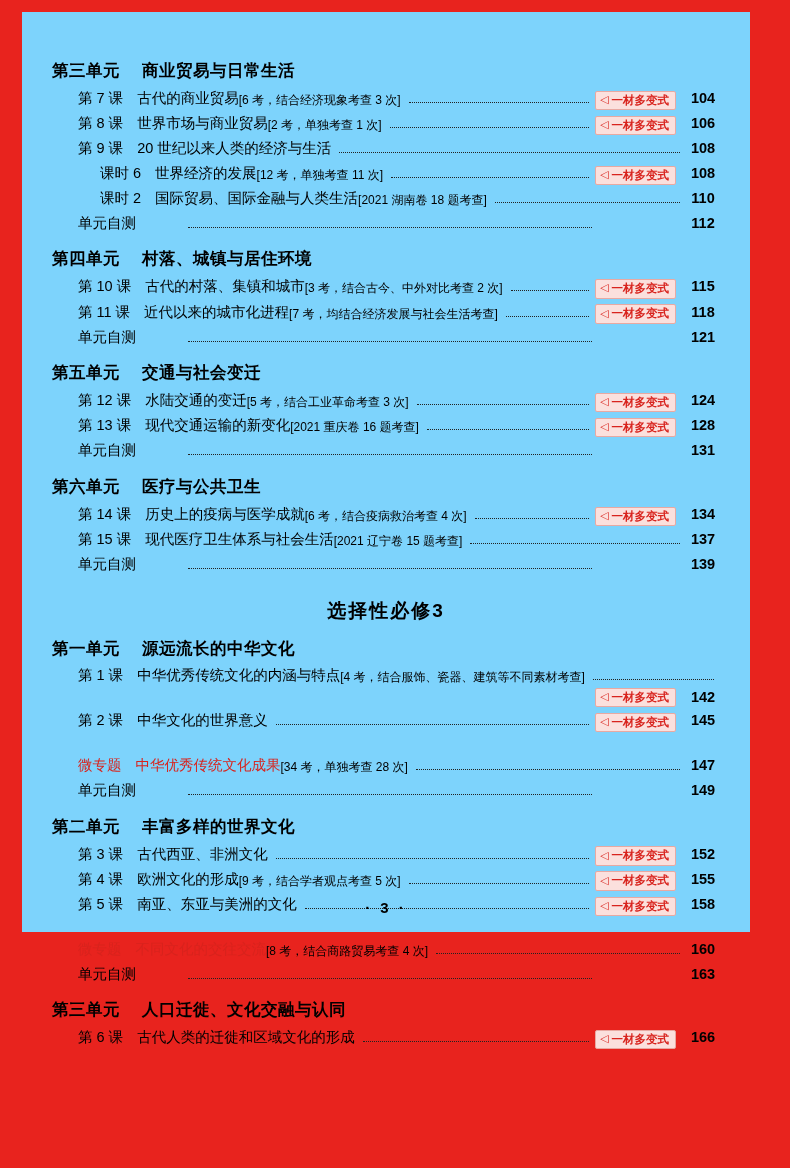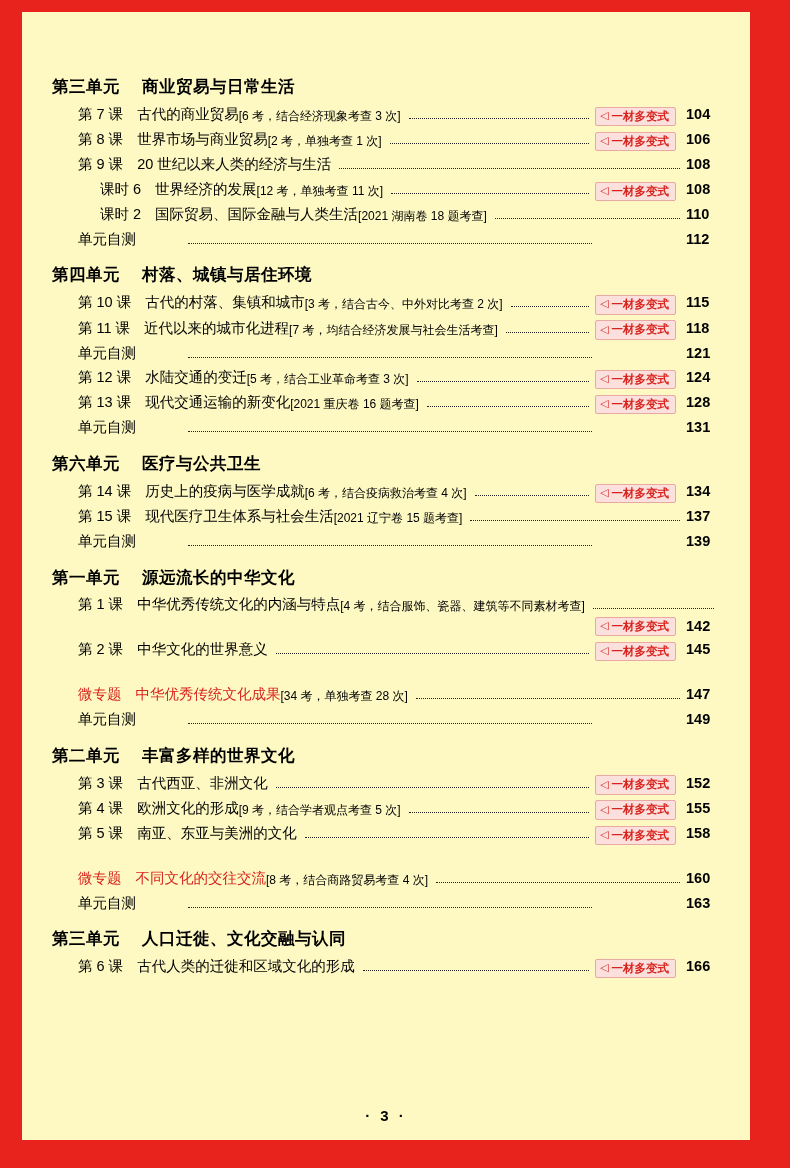--- a/index.html
+++ b/index.html
@@ -5,24 +5,24 @@
   html,body{margin:0;padding:0;}
   body{
     width:790px;height:1168px;
     background:#e8231e;
     font-family:"Liberation Sans","DejaVu Sans",sans-serif;
     overflow:hidden;
   }
   .page{
     position:absolute;
     left:22px;top:12px;
-    width:728px;height:1128px;
-    background:#fef9c3;
+    width:728px;height:920px;
+    background:#7dd3fc;
     box-sizing:border-box;
-    padding:50px 30px 0 30px;
+    padding:34px 30px 0 30px;
   }
   .unit-head{
     display:flex;
     align-items:baseline;
     margin:14px 0 6px 0;
   }
   .unit-no{
     font-weight:bold;
     font-size:16.5px;
     color:#000;
@@ -90,21 +90,21 @@
     line-height:1.25;
   }
   .badge .spk{
     display:inline-block;
     margin-right:3px;
     font-size:11px;
     color:#d8231d;
   }
   .pg{
     width:34px;
-    text-align:left;
+    text-align:center;
     font-weight:bold;
     font-size:14.5px;
     white-space:nowrap;
   }
   .badge-slot{
     display:flex;
     justify-content:flex-end;
     align-items:center;
     min-width:0;
   }
@@ -237,20 +237,24 @@
           </span>
         </span>
         <span class="pg">118</span>
       </div>
       <div class="row selftest">
         <span class="lbl">单元自测</span>
         <span class="dots"></span>
         <span class="badge-slot"></span>
         <span class="pg">121</span>
       </div>
+      <div class="unit-head">
+        <span class="unit-no">第五单元</span>
+        <span class="unit-title">交通与社会变迁</span>
+      </div>
       <div class="row lesson">
         <span class="lbl">第 12 课</span>
         <span class="ttl">水陆交通的变迁</span>
         <span class="note">[5 考，结合工业革命考查 3 次]</span>
         <span class="dots"></span>
         <span class="badge-slot">
           <span class="badge">
             <span class="spk">◁</span>
             <span>一材多变式</span>
           </span>
@@ -300,20 +304,21 @@
         <span class="dots"></span>
         <span class="badge-slot"></span>
         <span class="pg">137</span>
       </div>
       <div class="row selftest">
         <span class="lbl">单元自测</span>
         <span class="dots"></span>
         <span class="badge-slot"></span>
         <span class="pg">139</span>
       </div>
+      <div class="section-title">选择性必修3</div>
       <div class="unit-head">
         <span class="unit-no">第一单元</span>
         <span class="unit-title">源远流长的中华文化</span>
       </div>
       <div class="wrap-row">
         <span class="lbl">第 1 课</span>
         <span class="ttl">中华优秀传统文化的内涵与特点</span>
         <span class="note">[4 考，结合服饰、瓷器、建筑等不同素材考查]</span>
         <span class="dots"></span>
       </div>

